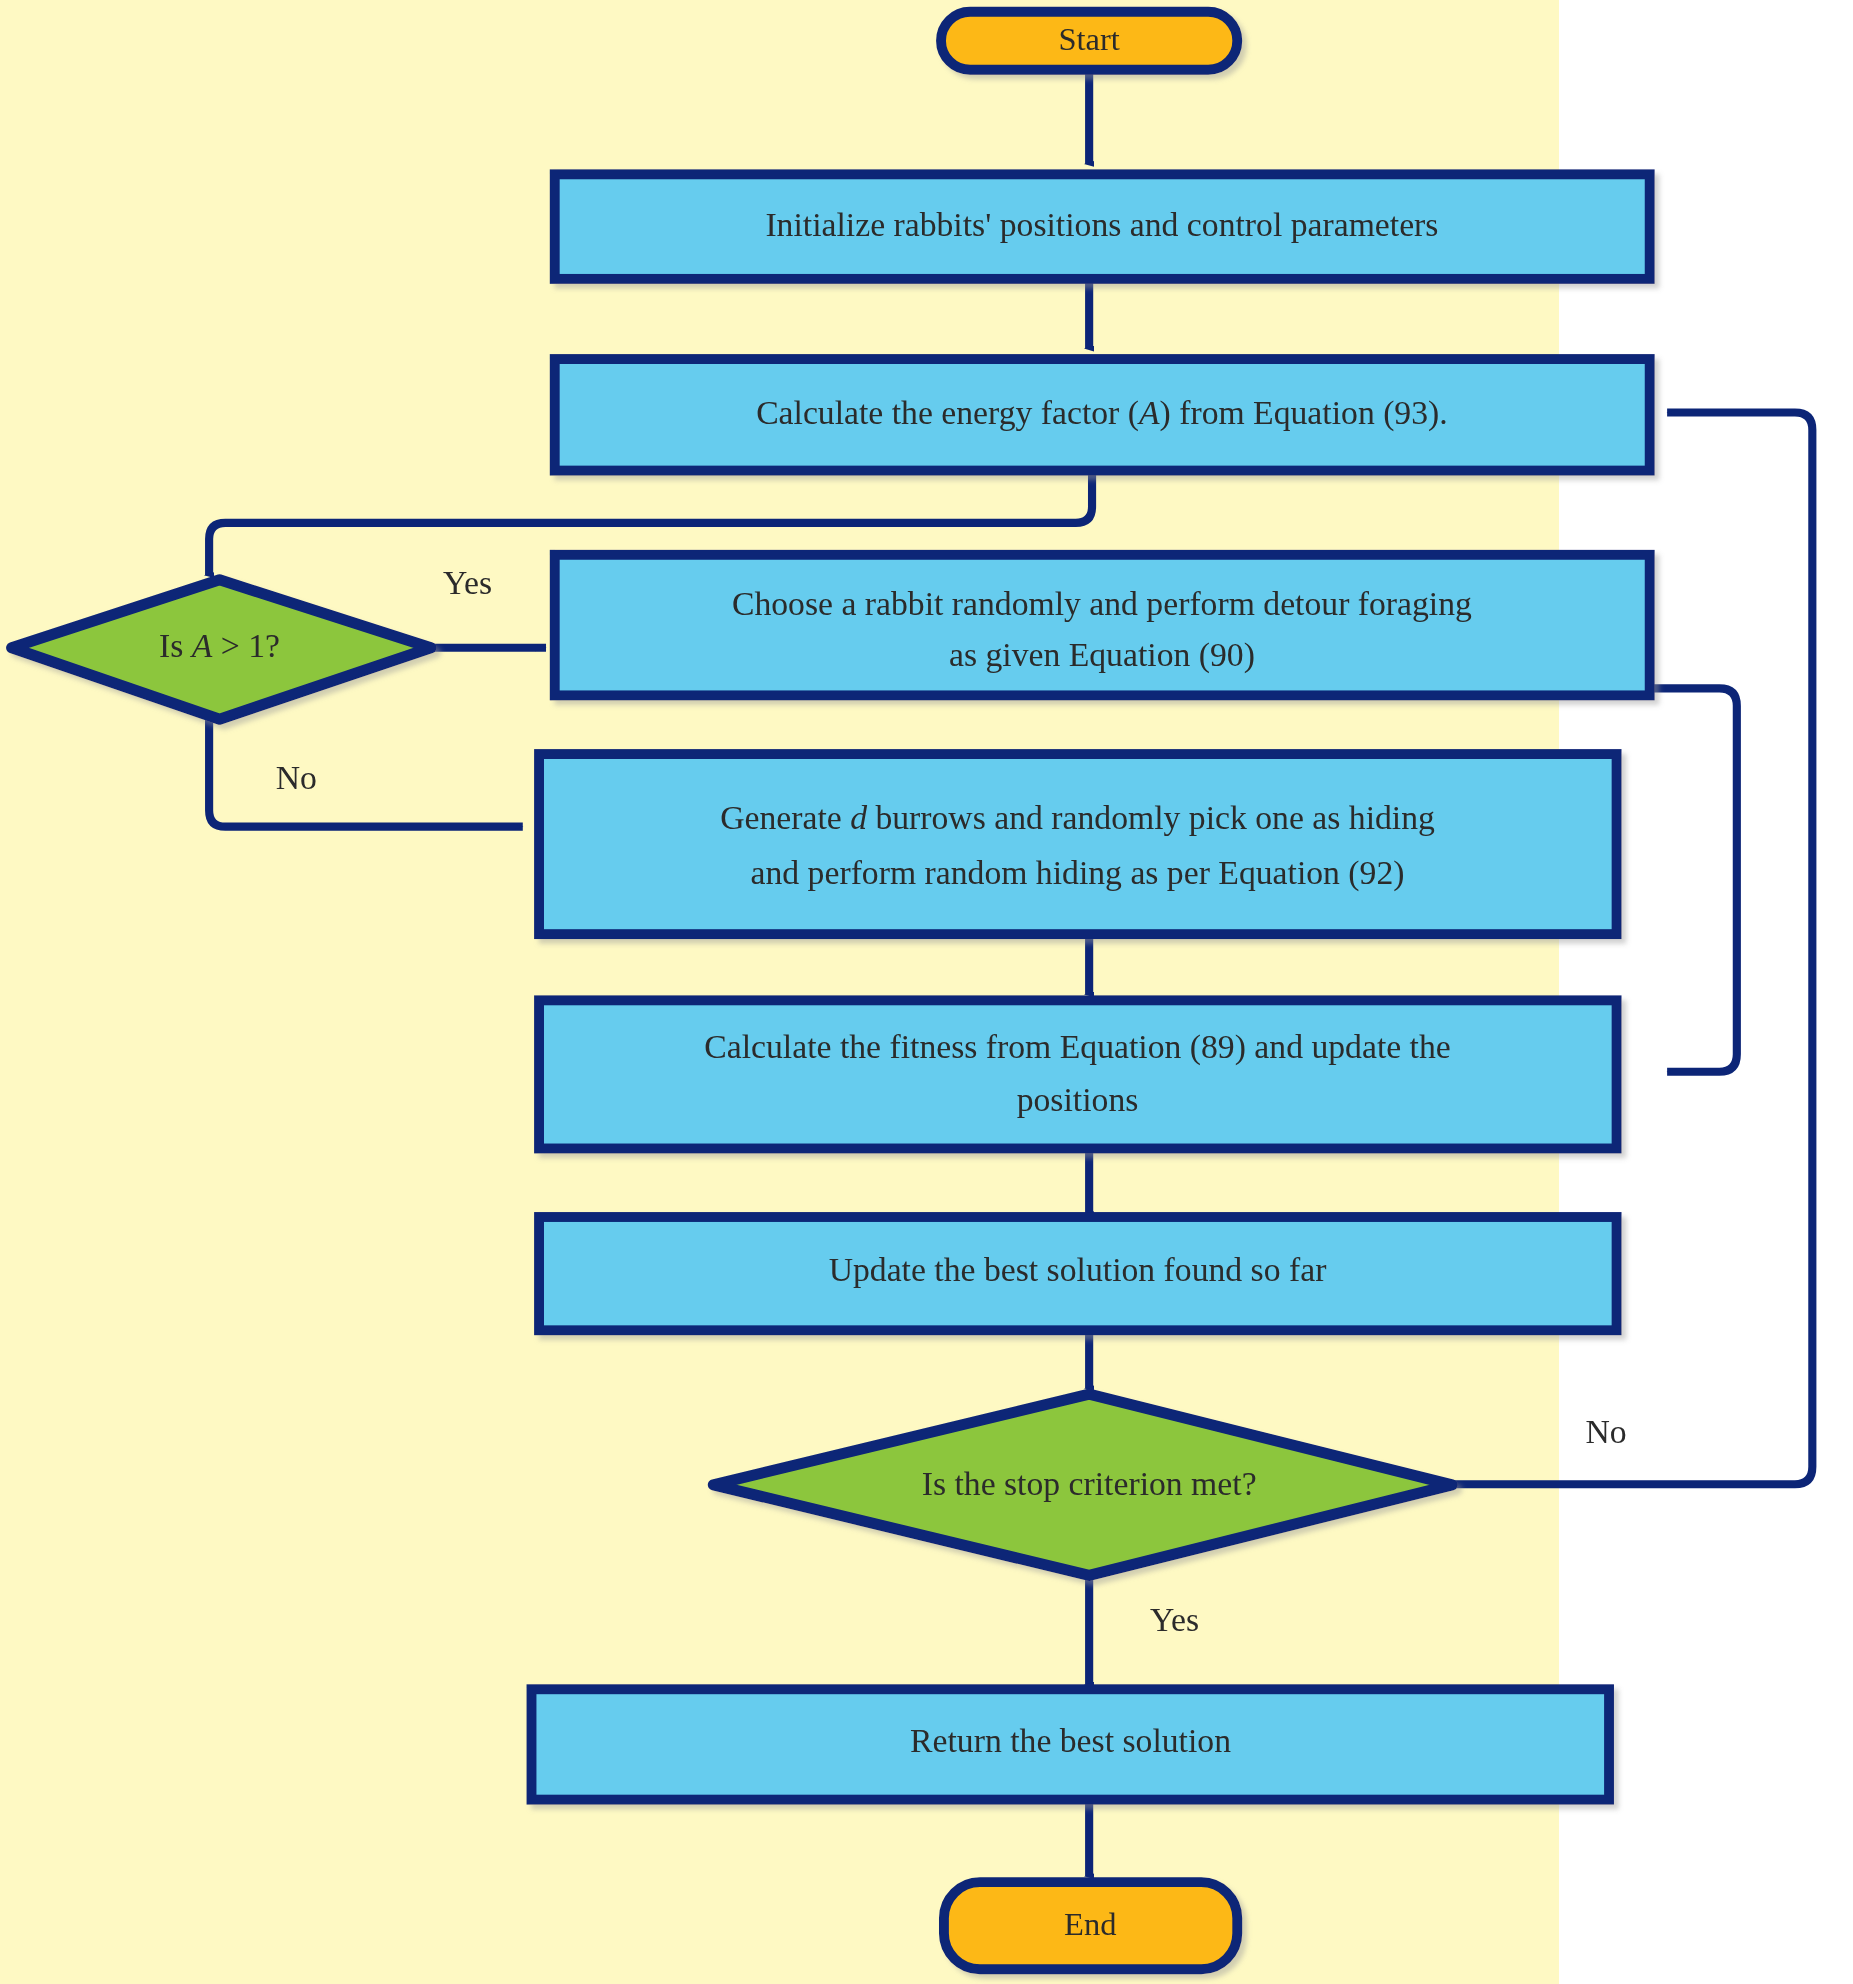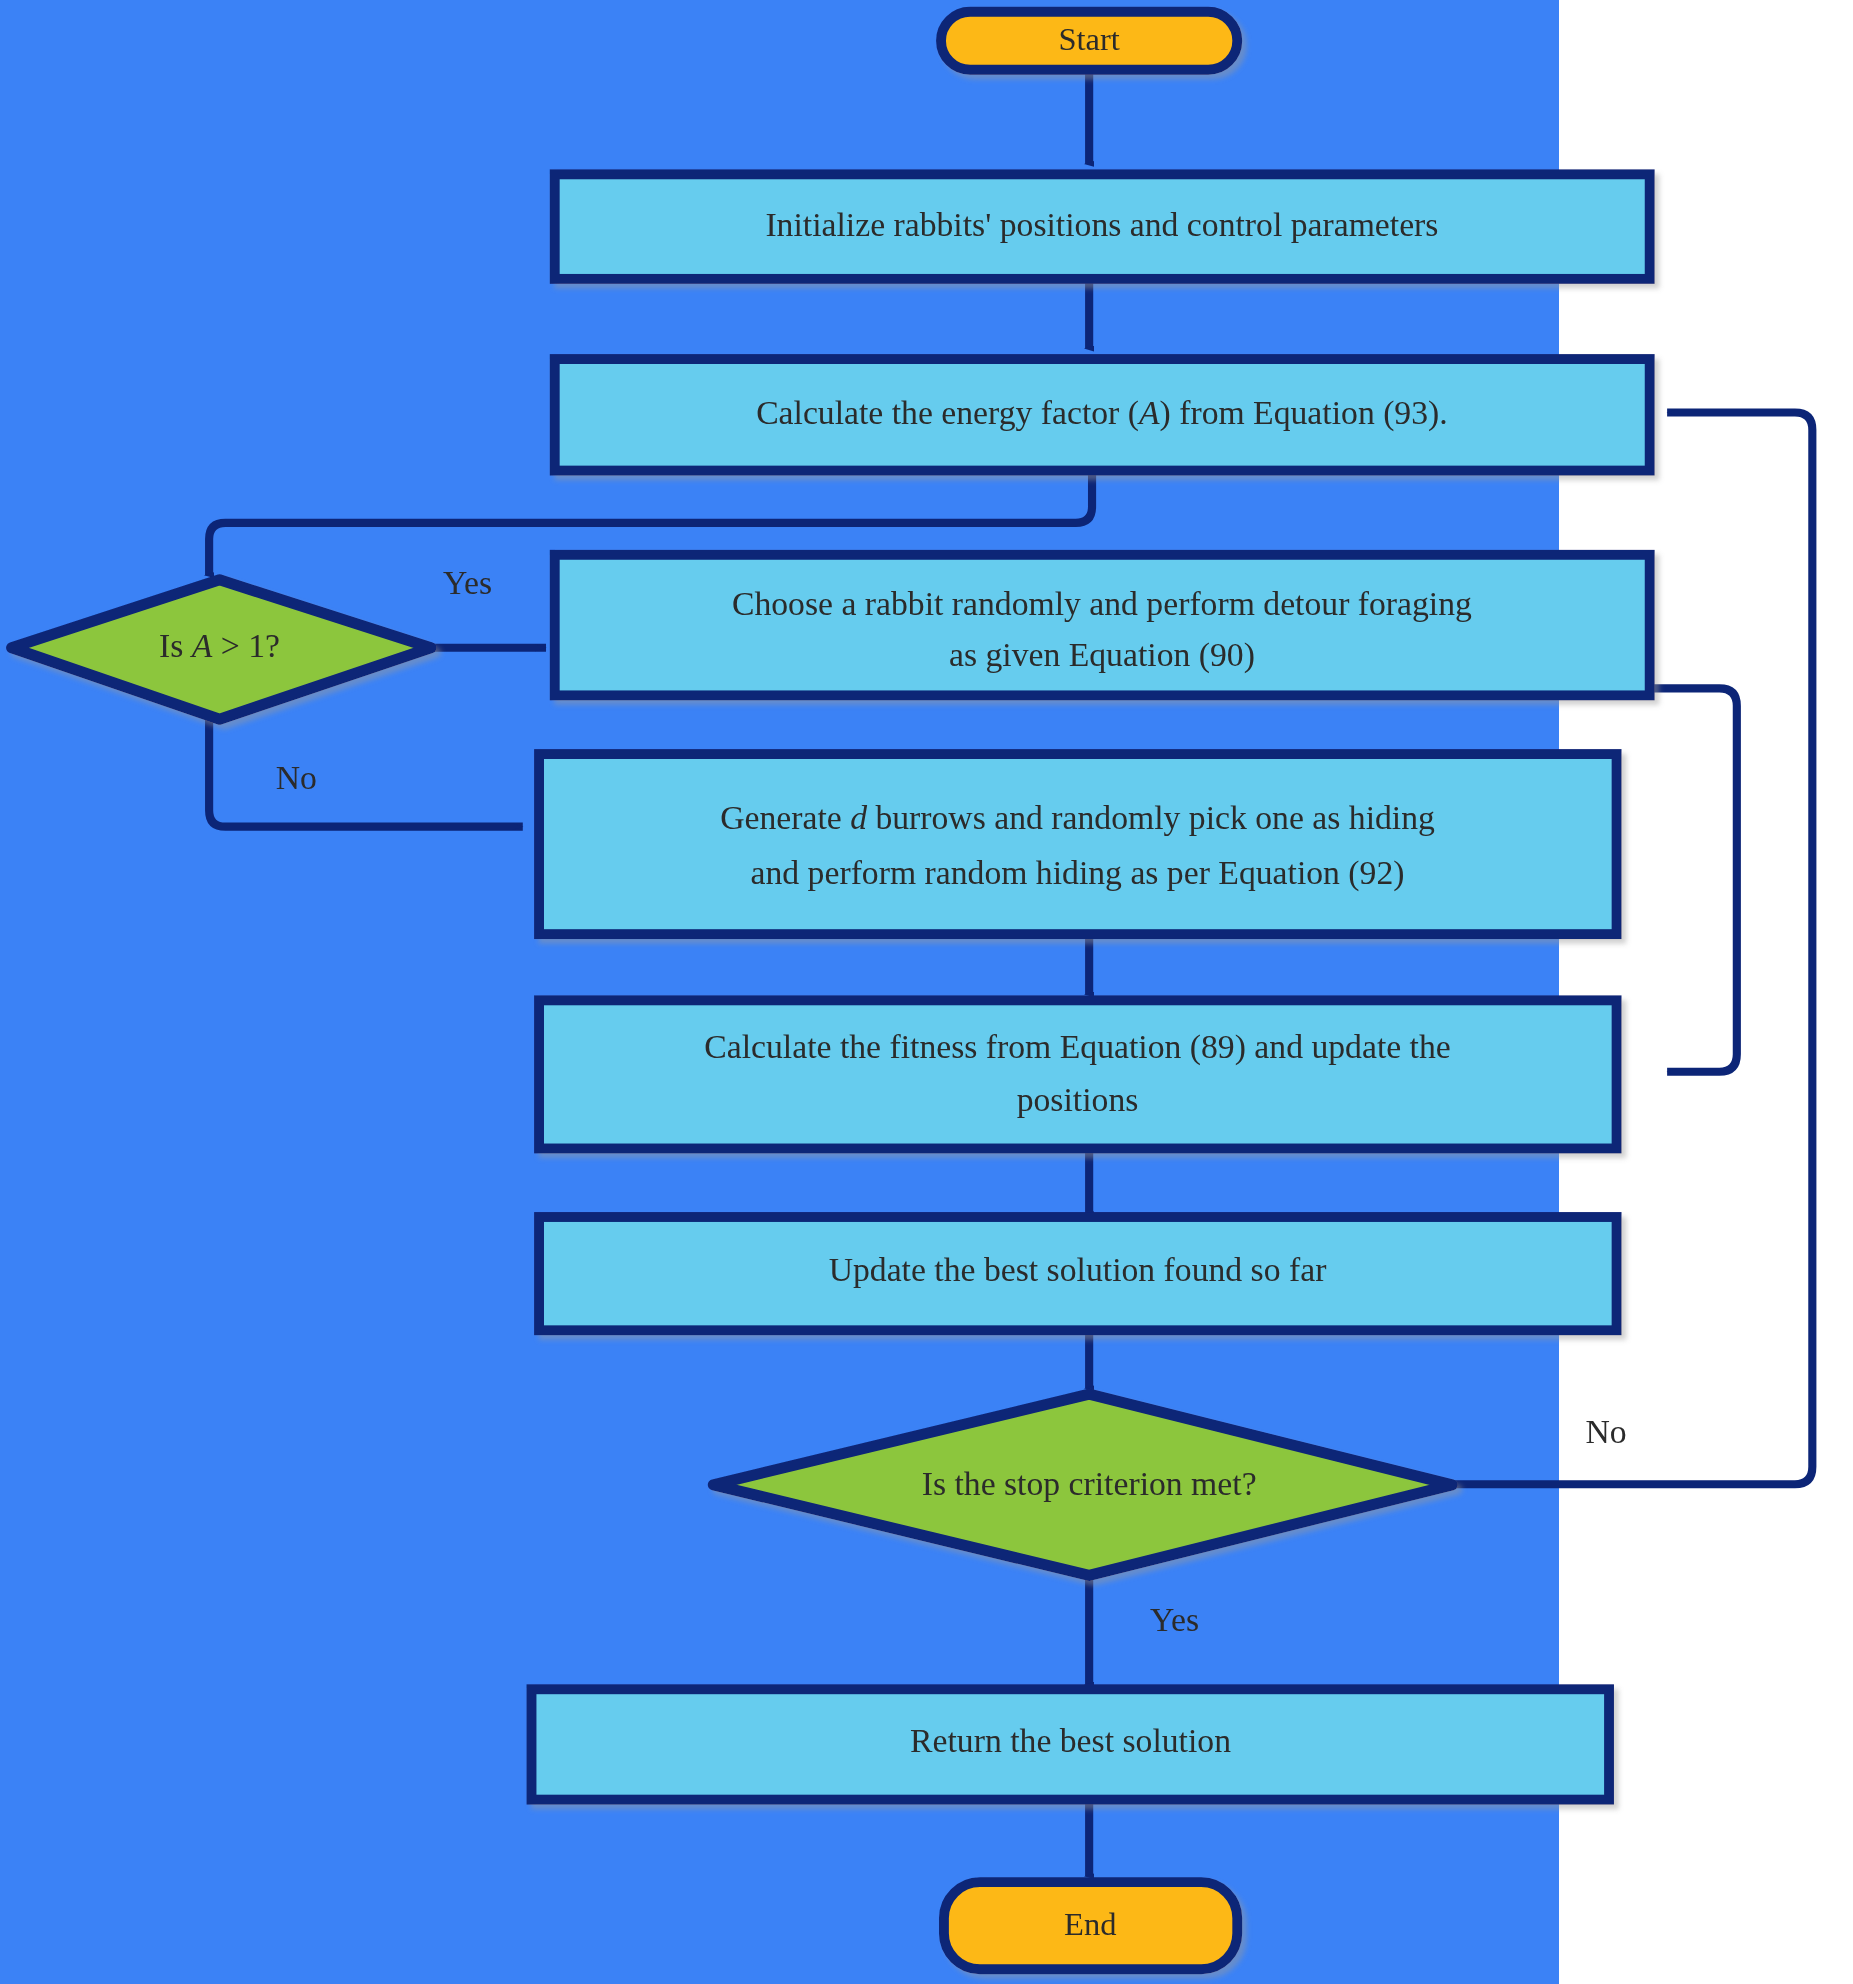--- a/index.html
+++ b/index.html
@@ -10,21 +10,21 @@
   body {
     width: 1853px;
     height: 1985px;
     font-family: "Liberation Serif", "DejaVu Serif", serif;
     overflow: hidden;
   }
   #flowchart-root {
     position: relative;
     width: 1559px;
     height: 1985px;
-    background: #3b82f6;
+    background: #fef9c3;
   }
   svg.fc {
     display: block;
     width: 1853px;
     height: 1985px;
   }
   text.node-label {
     font-family: "Liberation Serif", "DejaVu Serif", serif;
     fill: #2b2b2b;
     text-anchor: middle;

